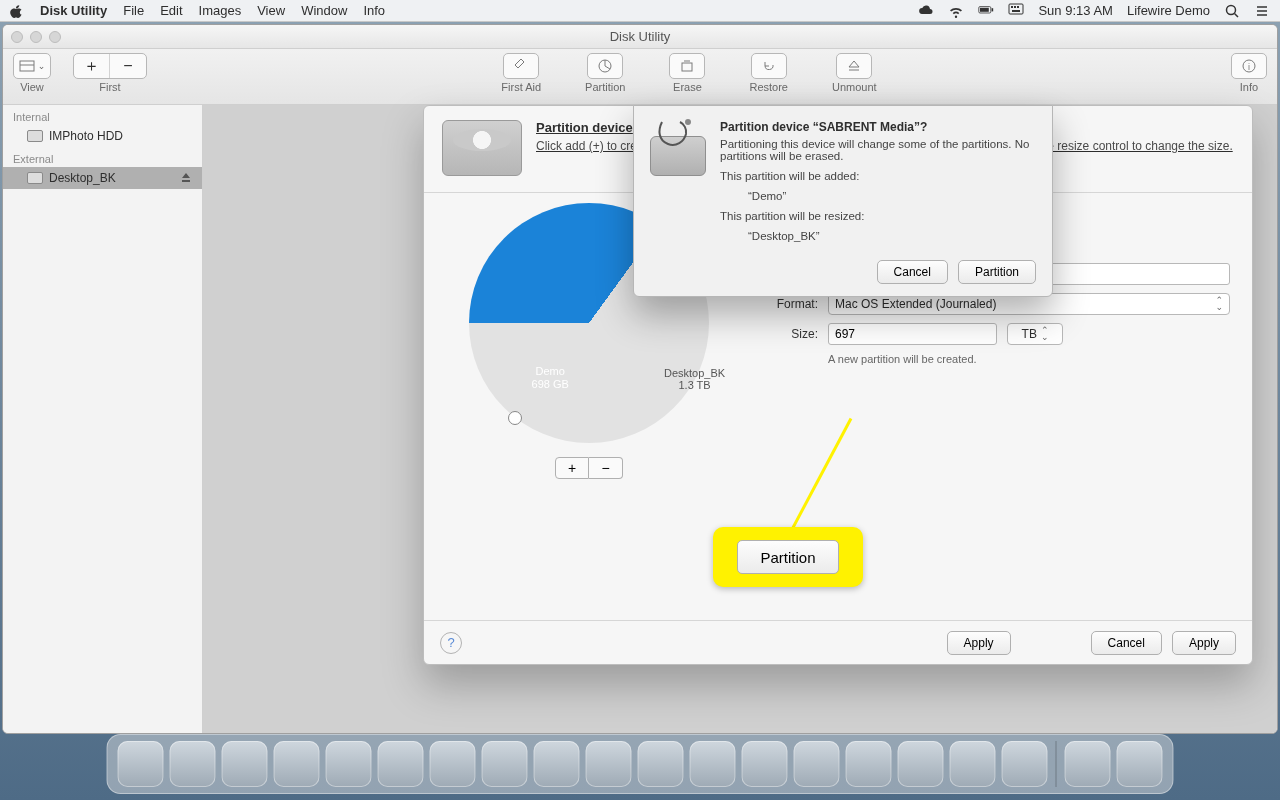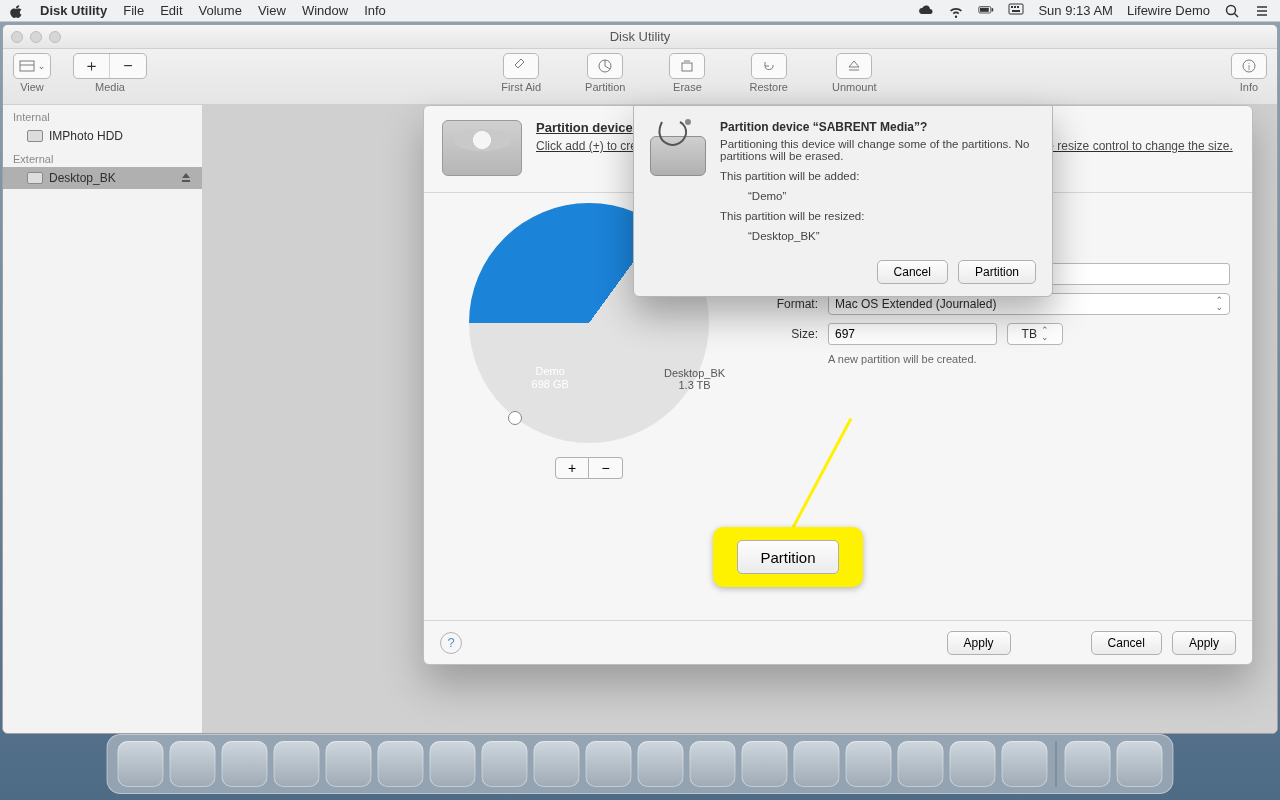--- a/index.html
+++ b/index.html
@@ -113,21 +113,21 @@
 
 <div class="menubar">
   <span class="apple-logo">
     <svg viewBox="0 0 14 14">
         <path fill="#333" d="M9.3 1.2c0 .9-.4 1.7-1 2.3-.7.7-1.6 1.1-2.4 1-.1-.9.4-1.8 1-2.4.7-.6 1.7-1 2.4-.9zM11.6 10.6c-.3.7-.7 1.4-1.2 2-.6.7-1.3 1.4-2.2 1.4-.8 0-1.1-.5-2.1-.5s-1.3.5-2.1.5c-.9 0-1.6-.8-2.2-1.5C.3 10.8-.5 7.8 1 5.9c.7-.9 1.9-1.5 3-1.5.9 0 1.7.6 2.2.6.5 0 1.5-.7 2.6-.6.9 0 2 .4 2.7 1.4-2.4 1.3-2 4.6.1 4.8z"></path>
       </svg>
   </span>
   <span class="m-item bold">Disk Utility</span>
   <span class="m-item">File</span>
   <span class="m-item">Edit</span>
-  <span class="m-item">Volume</span>
+  <span class="m-item">Images</span>
   <span class="m-item">View</span>
   <span class="m-item">Window</span>
   <span class="m-item">Info</span>
   <span class="spacer"></span>
   <div class="right">
     <span class="mico"><svg viewBox="0 0 16 16">
           <path fill="#333" d="M12 6a4 4 0 00-7.7-1A3 3 0 004 11h8a2.5 2.5 0 000-5z"></path>
         </svg></span>
     <span class="mico"><svg viewBox="0 0 16 16">
           <path fill="#333" d="M8 12.5a1.2 1.2 0 100 2.4 1.2 1.2 0 000-2.4zm-3.3-2.6a5 5 0 016.6 0l-1.2 1.3a3.2 3.2 0 00-4.2 0zM2 7.3a9 9 0 0112 0L12.8 8.6a7.2 7.2 0 00-9.6 0z"></path>
@@ -179,21 +179,21 @@
             <span class="updn" style="margin-left:3px">⌄</span>
           </div>
         </div>
       <span class="tb-label">View</span>
     </div>
     <div class="tb-group">
       <div class="tb-seg">
         <div class="tb-btn">＋</div>
         <div class="tb-btn">−</div>
       </div>
-      <span class="tb-label">Media</span>
+      <span class="tb-label">First</span>
     </div>
 
     <div class="center">
       <div style="display:flex;gap:22px;">
         <div class="tb-group">
             <div class="tb-single">
               <svg width="16" height="16">
                 <path d="M8 1l3 3-6 6-3-3z" fill="none" stroke="#7a7a7a"></path>
               </svg>
             </div>

